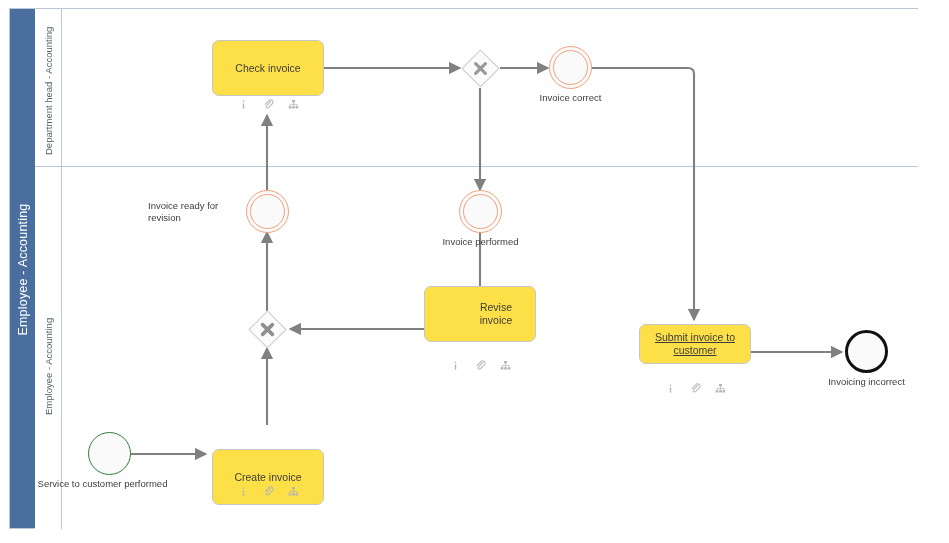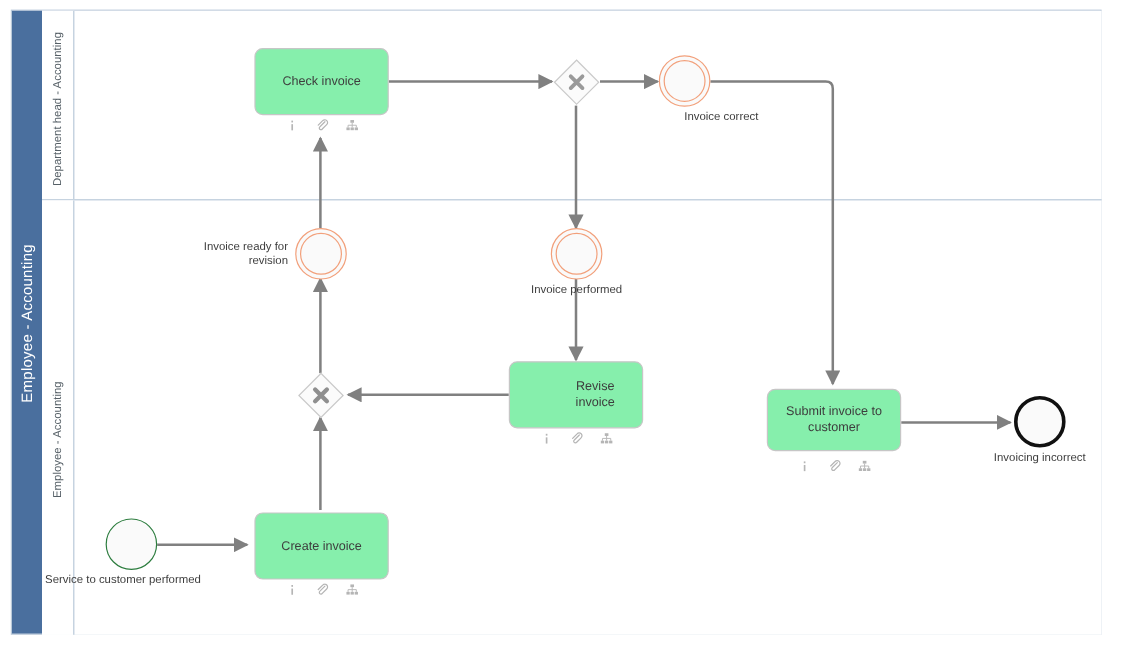--- a/index.html
+++ b/index.html
@@ -91,21 +91,21 @@
   
   #edges {
     position: absolute;
     left: 0; top: 0;
     width: 949px; height: 543px;
     pointer-events: none;
   }
   
   .task {
     position: absolute;
-    background: #86efac;
+    background: #fde047;
     border: 1px solid #c6c6c6;
     border-radius: 7px;
     box-sizing: border-box;
     display: flex;
     align-items: center;
     justify-content: center;
     text-align: center;
     color: #3d3d3d;
     font-size: 10.5px;
     line-height: 13px;
@@ -170,21 +170,21 @@
   
   .lbl {
     position: absolute;
     color: #3d3d3d;
     font-size: 9.5px;
     line-height: 12px;
     text-align: center;
     white-space: pre-line;
     user-select: none;
   }
-  .lbl-right { text-align: right; }
+  .lbl-right { text-align: left; }
 </style>
 </head>
 <body>
 
 <div id="canvas">
 
   <div id="pool">
 
     <div id="pool-header">
       <div id="pool-header-label">Employee - Accounting</div>
@@ -258,34 +258,34 @@
     <div class="xmark">
       <svg width="17" height="17" viewBox="0 0 16 16">
         <path d="M3.4 3.4 L12.6 12.6 M12.6 3.4 L3.4 12.6" stroke="#9a9a9a" stroke-width="3" stroke-linecap="round"></path>
       </svg>
     </div>
   </div>
 
   <div class="event event-inter-outer" style="left:549px; top:46px; width:43px; height:43px;">
     <div class="event-inter-inner"></div>
   </div>
-  <div class="lbl" style="left:509px; top:92px; width:123px;text-align:right;">Invoice correct</div>
+  <div class="lbl" style="left:509px; top:92px; width:123px;">Invoice correct</div>
 
   <div class="event event-inter-outer" style="left:246px; top:190px; width:43px; height:43px;">
     <div class="event-inter-inner"></div>
   </div>
   <div class="lbl lbl-right" style="left:148px; top:200px; width:92px;">Invoice ready for
 revision</div>
 
   <div class="event event-inter-outer" style="left:459px; top:190px; width:43px; height:43px;">
     <div class="event-inter-inner"></div>
   </div>
   <div class="lbl" style="left:419px; top:236px; width:123px;">Invoice performed</div>
 
-  <div class="task" style="left:424px; top:301px; width:112px; height:56px;padding-left:40px;">Revise invoice</div>
+  <div class="task" style="left:424px; top:286px; width:112px; height:56px;padding-left:40px;">Revise invoice</div>
   <div class="task-markers" style="left:424px; top:358px; width:112px; height:14px;">
     <svg class="marker" viewBox="0 0 16 16">
       <rect x="7" y="6.5" width="2" height="7.5" fill="#b5b5b5"></rect>
       <rect x="7" y="2.2" width="2" height="2.2" fill="#b5b5b5"></rect>
     </svg>
     <svg class="marker" viewBox="0 0 16 16">
       <path d="M11.3 3.6 L5.3 9.6 a2 2 0 1 0 2.8 2.8 L13.4 7.1 a3.4 3.4 0 1 0 -4.8 -4.8 L3.2 7.7" stroke="#b5b5b5" stroke-width="1.5" fill="none" stroke-linecap="round"></path>
     </svg>
     <svg class="marker" viewBox="0 0 16 16">
       <rect x="5.8" y="1.5" width="4.4" height="3.3" fill="#b5b5b5"></rect>
@@ -298,39 +298,39 @@
 
   <div class="gateway" style="left:248px; top:310px;">
     <div class="diamond"></div>
     <div class="xmark">
       <svg width="17" height="17" viewBox="0 0 16 16">
         <path d="M3.4 3.4 L12.6 12.6 M12.6 3.4 L3.4 12.6" stroke="#8f8f8f" stroke-width="3.4" stroke-linecap="round"></path>
       </svg>
     </div>
   </div>
 
-  <div class="task" style="left:639px; top:324px; width:112px; height:52px;">Submit invoice to customer</div>
+  <div class="task" style="left:639px; top:324px; width:112px; height:40px;text-decoration:underline;">Submit invoice to customer</div>
   <div class="task-markers" style="left:639px; top:381px; width:112px; height:14px;">
     <svg class="marker" viewBox="0 0 16 16">
       <rect x="7" y="6.5" width="2" height="7.5" fill="#b5b5b5"></rect>
       <rect x="7" y="2.2" width="2" height="2.2" fill="#b5b5b5"></rect>
     </svg>
     <svg class="marker" viewBox="0 0 16 16">
       <path d="M11.3 3.6 L5.3 9.6 a2 2 0 1 0 2.8 2.8 L13.4 7.1 a3.4 3.4 0 1 0 -4.8 -4.8 L3.2 7.7" stroke="#b5b5b5" stroke-width="1.5" fill="none" stroke-linecap="round"></path>
     </svg>
     <svg class="marker" viewBox="0 0 16 16">
       <rect x="5.8" y="1.5" width="4.4" height="3.3" fill="#b5b5b5"></rect>
       <rect x="1" y="10.5" width="4" height="3.3" fill="#b5b5b5"></rect>
       <rect x="6" y="10.5" width="4" height="3.3" fill="#b5b5b5"></rect>
       <rect x="11" y="10.5" width="4" height="3.3" fill="#b5b5b5"></rect>
       <path d="M8 4.8 L8 7.8 M3 10.5 L3 7.8 L13 7.8 L13 10.5 M8 7.8 L8 10.5" stroke="#b5b5b5" stroke-width="1.1" fill="none"></path>
     </svg>
   </div>
 
-  <div class="task" style="left:212px; top:427px; width:112px; height:56px;">Create invoice</div>
+  <div class="task" style="left:212px; top:449px; width:112px; height:56px;">Create invoice</div>
   <div class="task-markers" style="left:212px; top:484px; width:112px; height:14px;">
     <svg class="marker" viewBox="0 0 16 16">
       <rect x="7" y="6.5" width="2" height="7.5" fill="#b5b5b5"></rect>
       <rect x="7" y="2.2" width="2" height="2.2" fill="#b5b5b5"></rect>
     </svg>
     <svg class="marker" viewBox="0 0 16 16">
       <path d="M11.3 3.6 L5.3 9.6 a2 2 0 1 0 2.8 2.8 L13.4 7.1 a3.4 3.4 0 1 0 -4.8 -4.8 L3.2 7.7" stroke="#b5b5b5" stroke-width="1.5" fill="none" stroke-linecap="round"></path>
     </svg>
     <svg class="marker" viewBox="0 0 16 16">
       <rect x="5.8" y="1.5" width="4.4" height="3.3" fill="#b5b5b5"></rect>

